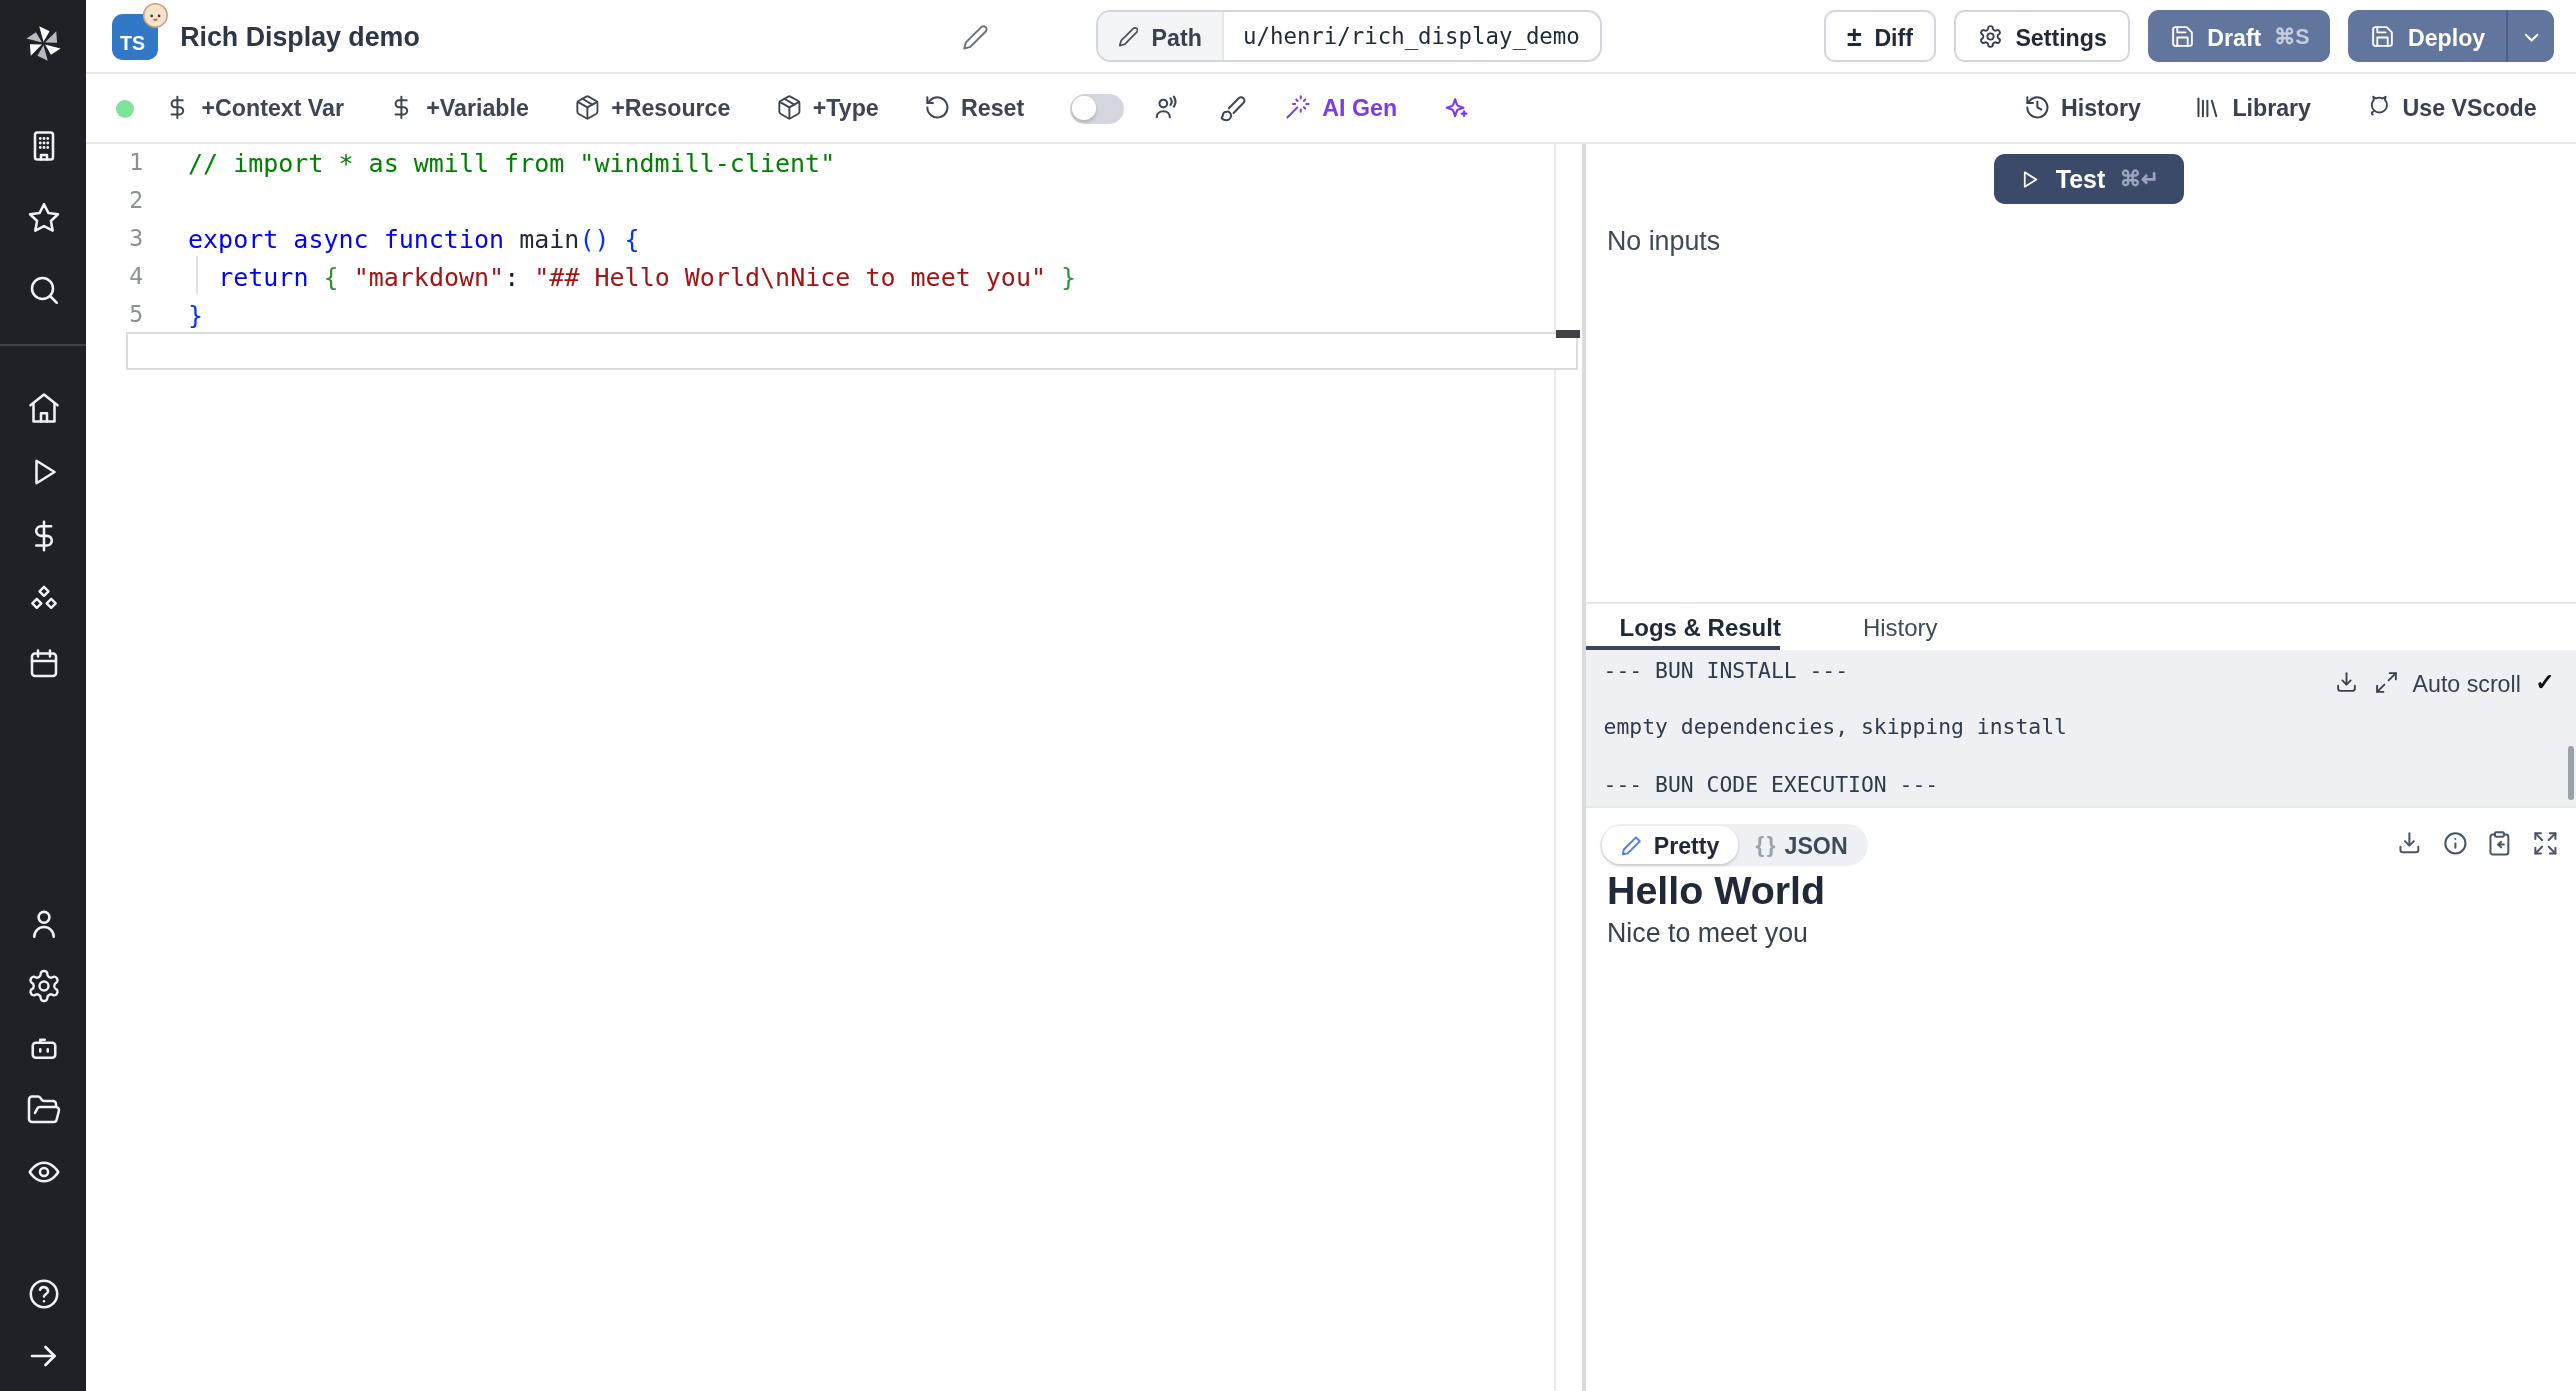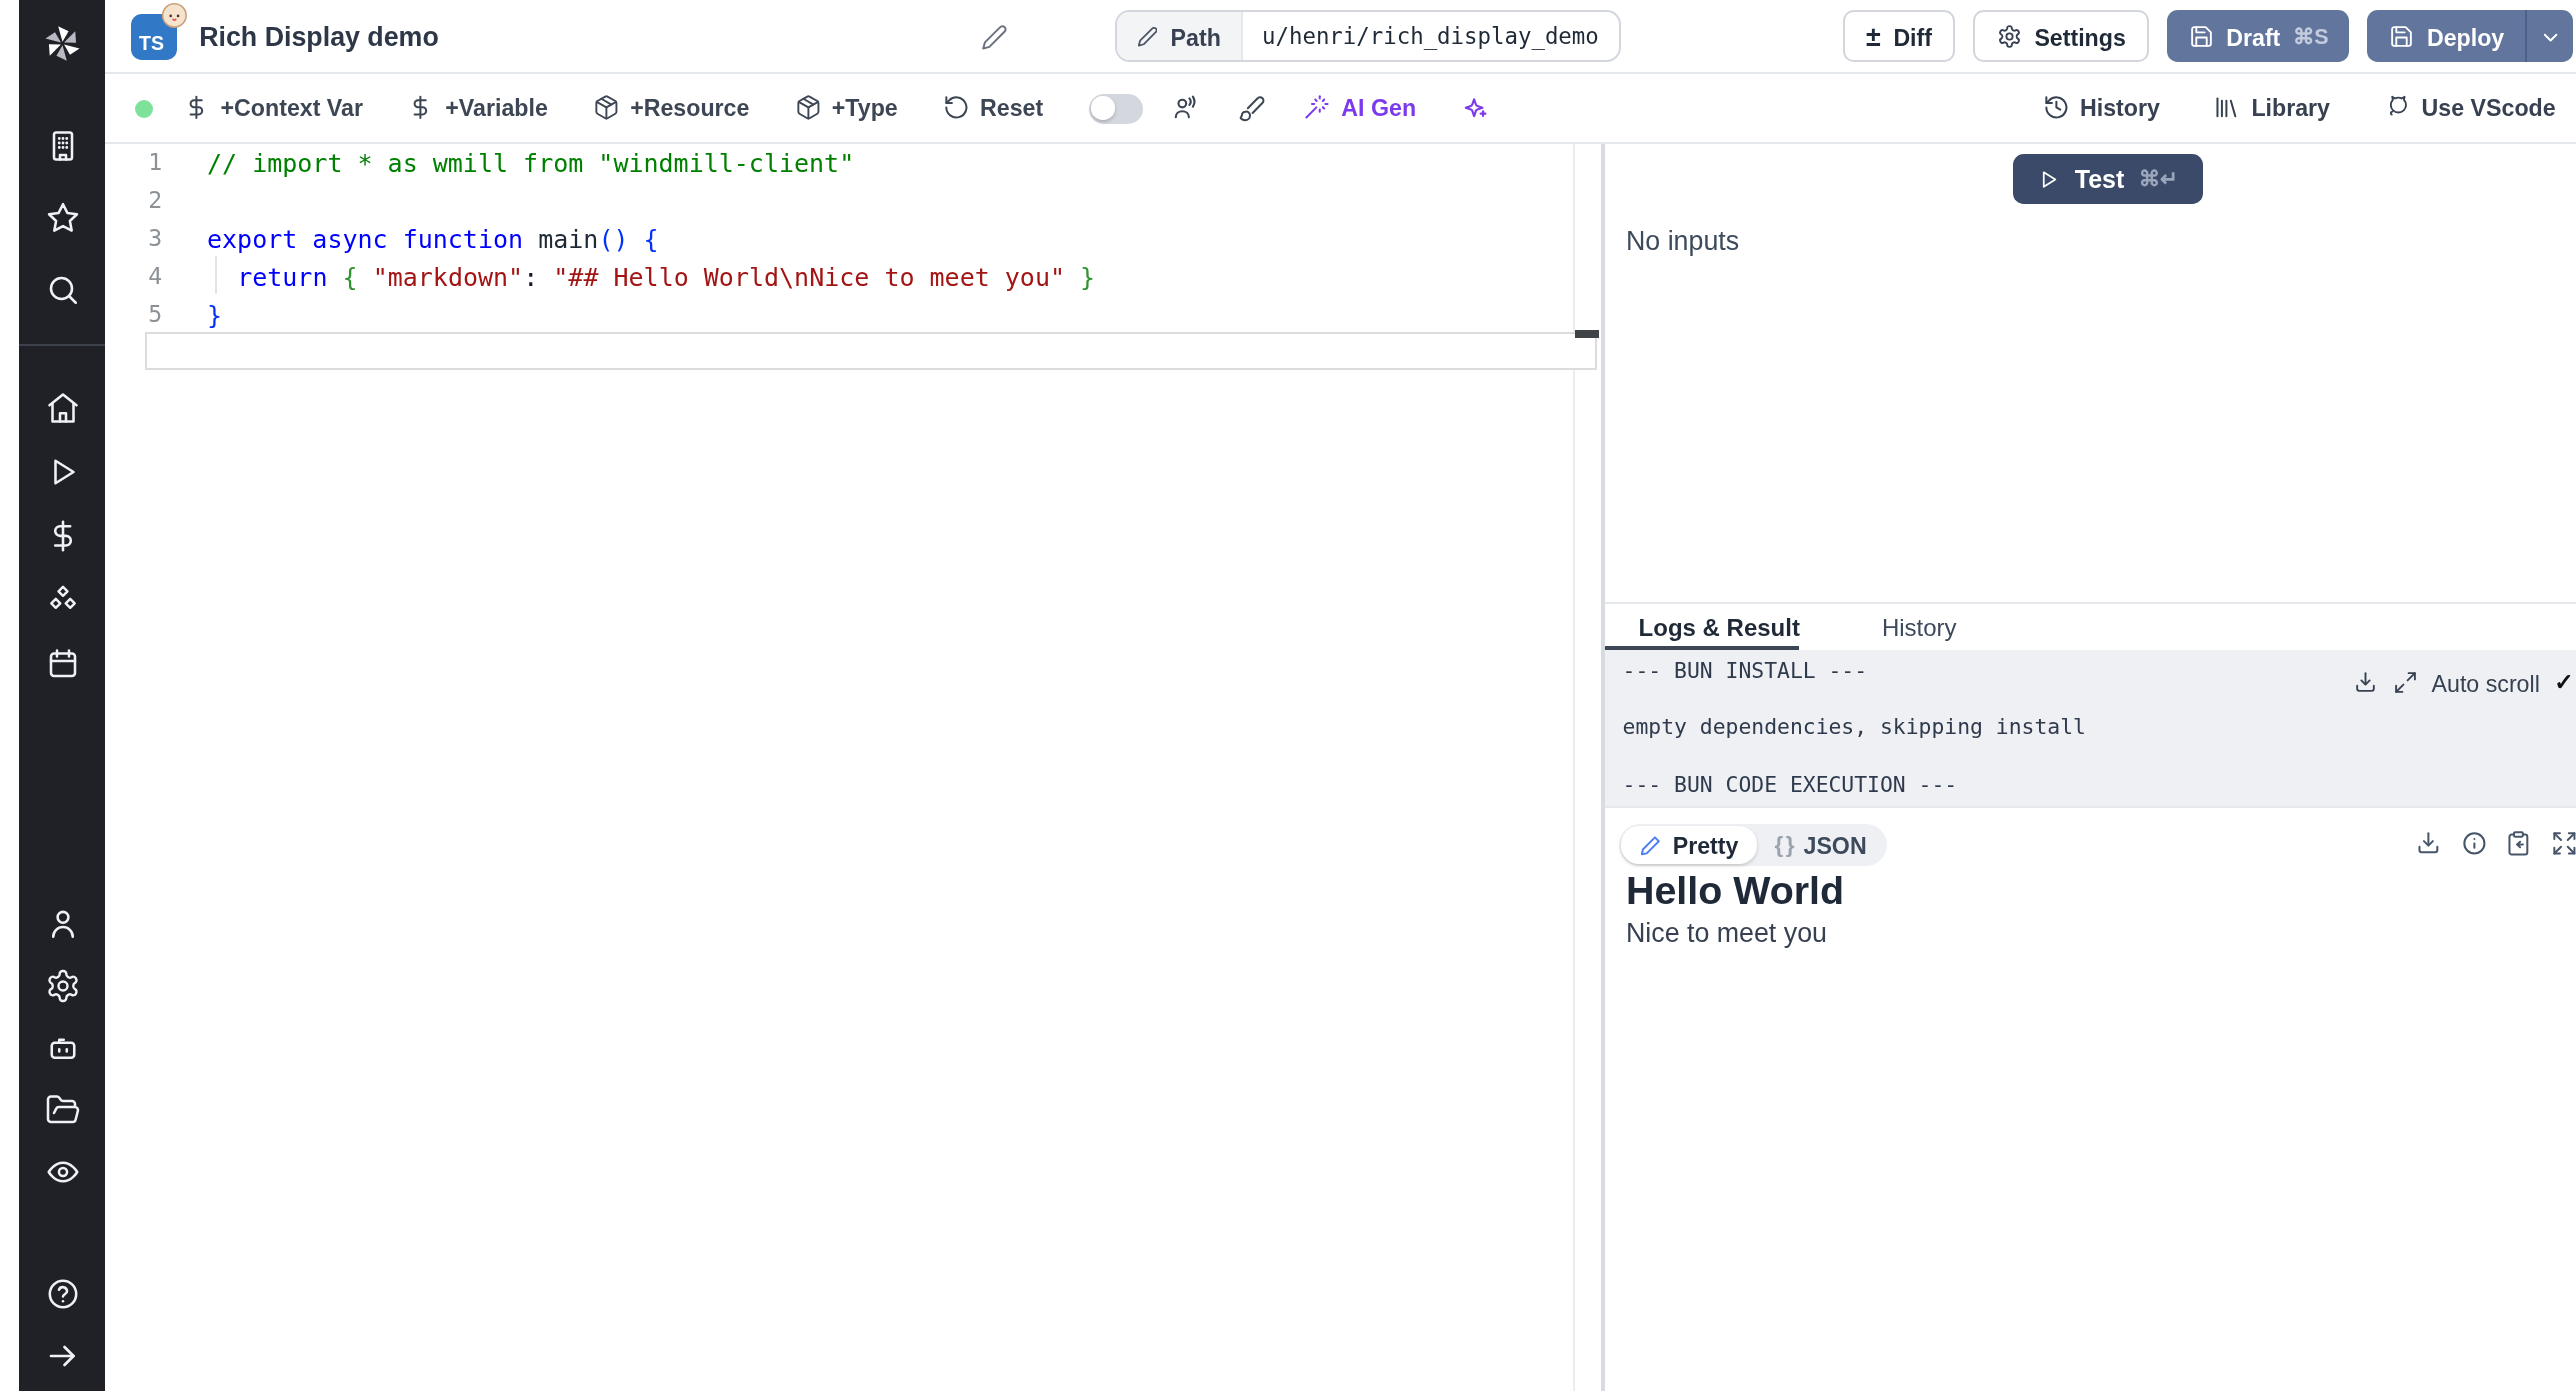--- a/index.html
+++ b/index.html
@@ -1,17 +1,17 @@
 <!DOCTYPE html>
 <html style="font-size:14.3px"><head>
 <meta charset="utf-8">
 <style>
   * { margin:0; padding:0; box-sizing:border-box; }
   html,body { width:2576px; height:1392px; background:#fff; font-family:"Liberation Sans", sans-serif; }
-  #scale { width:2576px; height:1392px; overflow:hidden;padding-left:19px; }
+  #scale { width:2576px; height:1392px; overflow:hidden; }
   #app { width:1288px; height:696px; transform:scale(2); transform-origin:0 0; position:relative; background:#fff; }
 
   
   .rail { position:absolute; left:0; top:0; width:43px; height:696px; background:#1f2126; display:flex; flex-direction:column; align-items:center; z-index:30; }
   .rail .logo-box { height:43px; width:43px; display:flex; align-items:center; justify-content:center; }
   .sb-icon { width:43px; display:flex; align-items:center; justify-content:center; color:#eef1f5; cursor:pointer; }
   .sb-icon svg { width:18px; height:18px; }
   .g1 { height:36px; }
   .g2 { height:32px; }
   .g3 { height:31px; }

